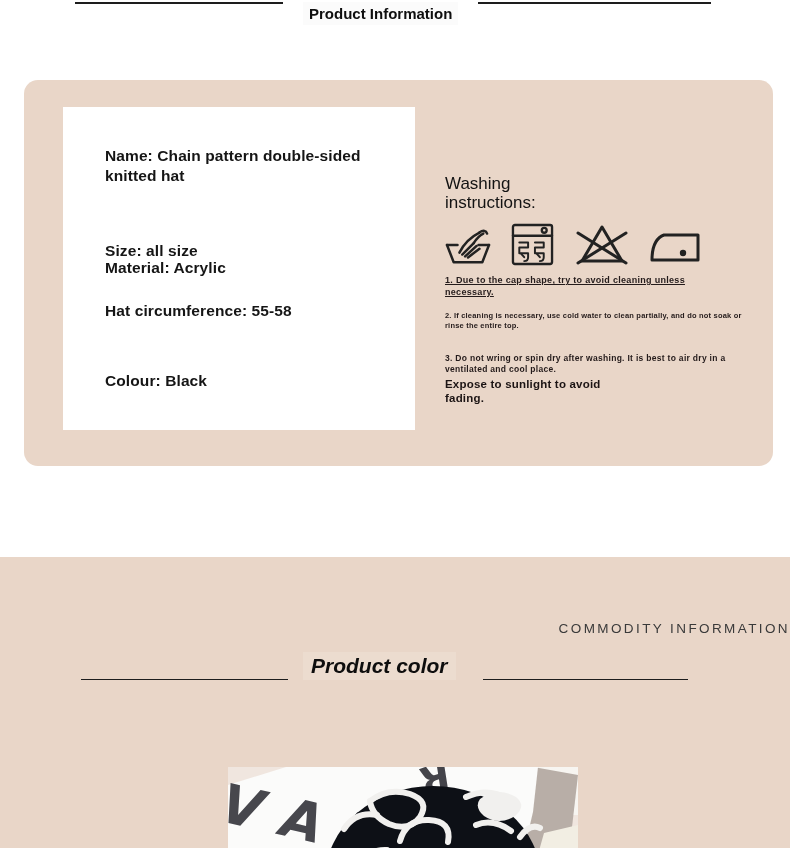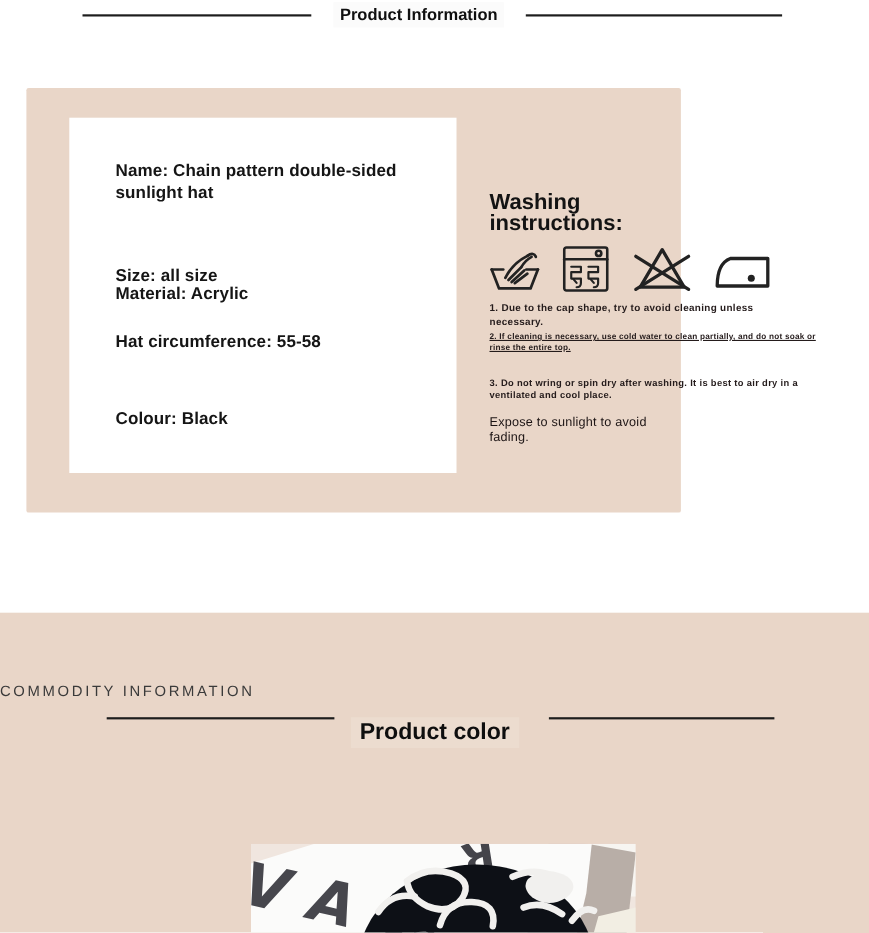--- a/index.html
+++ b/index.html
@@ -5,76 +5,76 @@
   * { margin:0; padding:0; box-sizing:border-box; }
   body { margin:0; background:#ffffff; font-family:"Liberation Sans", sans-serif; }
   .page {
     position:relative; width:790px; height:848px;
     background:#ffffff; overflow:hidden;
     font-family:"Liberation Sans", sans-serif; color:#141414;
   }
   
   .top-title-row {
     position:absolute; left:75px; width:636px; top:2px;
-    display:flex; align-items:center;
+    display:flex; 
   }
   .hline { height:2px; background:#1d1d1d; }
   .top-title-row .hline.left  { width:208px; }
   .top-title-row .hline.right { flex:1; }
   .page-title {
     font-size:15px; font-weight:bold; color:#0f0f0f;
     margin:0 20px; white-space:nowrap; padding:3px 6px; background:#fbfbfb;
   }
   
   .info-card {
-    position:absolute; left:24px; top:80px; width:595px; height:386px;
-    background:#e9d6c8; border-radius:2px;
+    position:absolute; left:24px; top:80px; width:749px; height:386px;
+    background:#e9d6c8; border-radius:14px;
   }
   .details-box {
     position:absolute; left:39px; top:27px; width:352px; height:323px;
     background:#ffffff;
   }
   .detail {
     position:absolute; left:42px; font-size:15.5px; font-weight:bold;
     line-height:19.5px; color:#151515; white-space:nowrap; letter-spacing:0.1px;
   }
   .detail .dline { display:block; }
   .detail.d-name   { top:39px; }
   .detail.d-mat    { top:114px;margin-top:37px; }
   .detail.d-size   { top:134px; }
   .detail.d-circ   { top:194px; }
   .detail.d-colour { top:264px; }
   
   .washing { position:absolute; left:421px; top:95px; width:312px; }
   .washing-heading {
-    font-size:20px; font-weight:bold; color:#131313;
+    font-size:17px; font-weight:normal; color:#131313;
     line-height:18.5px; width:125px;
   }
   .icons-row {
     display:flex; align-items:flex-end; gap:20px;
     margin-top:9px; height:45px;
   }
   .icon { display:block; line-height:0; }
   .step { color:#241b1b; }
-  .step-1 { margin-top:8px;  font-size:9px;  font-weight:bold; line-height:12px; width:272px; letter-spacing:0.3px; }
-  .step-2 { margin-top:3px;  font-size:7.5px; font-weight:600; line-height:9.5px; width:306px; letter-spacing:0.2px;text-decoration:underline; }
+  .step-1 { margin-top:8px;  font-size:9px;  font-weight:bold; line-height:12px; width:272px; letter-spacing:0.3px;text-decoration:underline; }
+  .step-2 { margin-top:13px;  font-size:7.5px; font-weight:600; line-height:9.5px; width:306px; letter-spacing:0.2px; }
   .step-3 { margin-top:23px;  font-size:8.5px; font-weight:600; line-height:11px; width:306px; letter-spacing:0.3px; }
-  .warning { margin-top:12px; font-size:11.5px; font-weight:normal; line-height:14px; width:165px; color:#1c1414; letter-spacing:0.2px; }
+  .warning { margin-top:2px; font-size:11.5px; font-weight:bold; line-height:14px; width:165px; color:#1c1414; letter-spacing:0.2px; }
   
   .commodity {
     position:absolute; left:0; top:557px; width:790px; height:291px;
     background:#e9d6c8;
   }
   .eyebrow {
-    position:absolute; top:64px; width:100%; text-align:left;
+    position:absolute; top:64px; width:100%; text-align:right;
     font-size:13.5px; font-weight:500; letter-spacing:2.4px; color:#3a3a3a;
   }
   .subtitle-row {
-    position:absolute; left:97px; width:607px; top:95px;
-    display:flex; align-items:flex-start;
+    position:absolute; left:81px; width:607px; top:95px;
+    display:flex; align-items:flex-end;font-style:italic;
   }
   .subtitle-row .hline { background:#1d1d1d; height:1.5px; }
   .subtitle-row .hline.left  { width:207px; }
   .subtitle-row .hline.right { flex:1; }
   .section-title {
     font-size:21px; font-weight:bold; color:#0e0e0e;
     margin-left:15px; margin-right:27px; white-space:nowrap;
     padding:2px 8px; background:#ecdccf;
   }
   
@@ -93,21 +93,21 @@
     <span class="hline left"></span>
     <h1 class="page-title">Product Information</h1>
     <span class="hline right"></span>
   </div>
 
   <section class="info-card">
 
     <div class="details-box">
       <p class="detail d-name">
         <span class="dline">Name: Chain pattern double-sided</span>
-        <span class="dline">sunlight hat</span>
+        <span class="dline">knitted hat</span>
       </p>
       <p class="detail d-mat">
         <span class="dline">Material: Acrylic</span>
       </p>
       <p class="detail d-size">
         <span class="dline">Size: all size</span>
       </p>
       <p class="detail d-circ">
         <span class="dline">Hat circumference: 55-58</span>
       </p>

